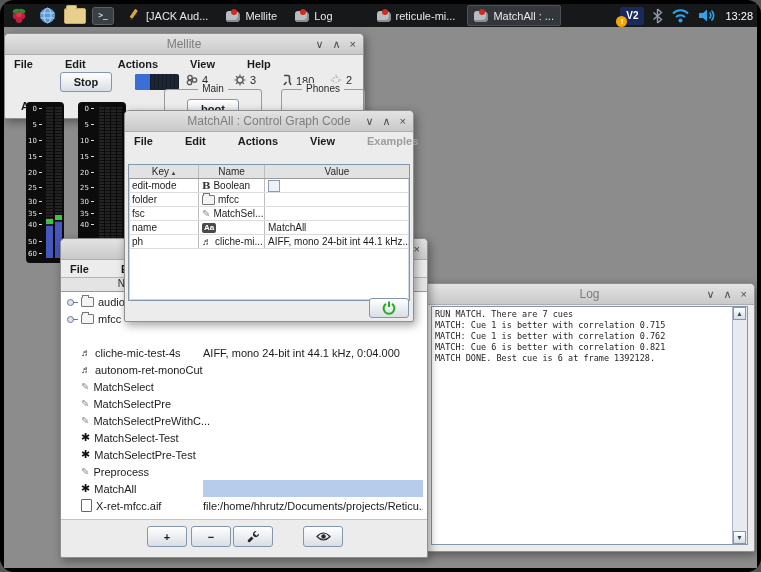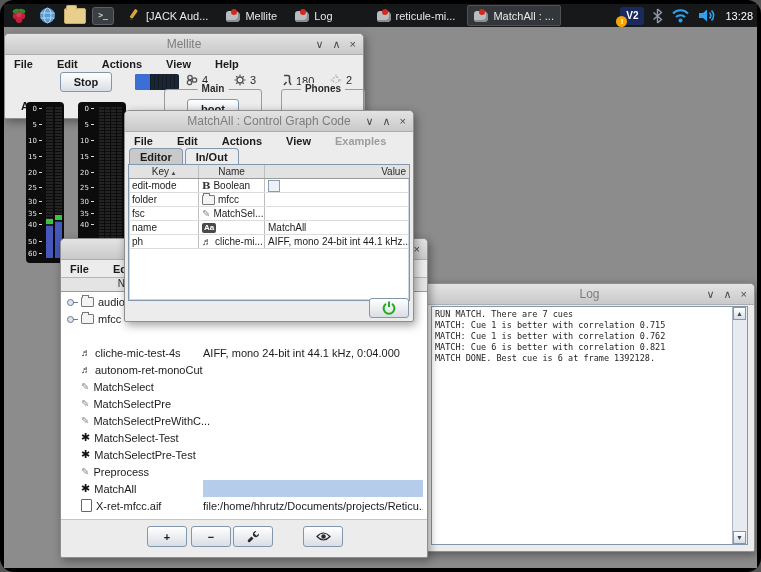--- a/index.html
+++ b/index.html
@@ -21,34 +21,34 @@
   .folder-launch::before{content:"";position:absolute;left:1px;top:-4px;width:9px;height:4px;background:#e8cf8e;border:1px solid #c9ab67;border-bottom:none;border-radius:2px 2px 0 0;}
   .app-ic{width:15px;height:14px;position:relative;flex:0 0 auto;}
   .app-ic .blob{position:absolute;left:0;top:2px;width:14px;height:11px;background:#b9bcc0;border-radius:3px 5px 4px 3px;box-shadow:inset -2px -2px 0 #888c90;}
   .app-ic .dot{position:absolute;left:5px;top:0;width:6px;height:6px;background:#d22a1e;border-radius:50%;}
 
   
   .window{position:absolute;background:#ececec;border:1px solid #8f8f8f;border-radius:5px 5px 2px 2px;box-shadow:2px 3px 10px rgba(0,0,0,.38);box-sizing:border-box;}
   .titlebar{position:relative;height:20px;background:linear-gradient(#e3e3e3,#c9c9c9);border-bottom:1px solid #adadad;border-radius:4px 4px 0 0;text-align:center;color:#7d7d7d;font-size:12px;line-height:20px;}
   .winctl{position:absolute;right:7px;top:0;height:20px;display:flex;gap:9px;align-items:center;color:#4a4a4a;font-size:11px;line-height:20px;}
   .winctl span{cursor:default;}
-  .menubar{display:flex;gap:24px;padding:3px 9px 2px;font-size:11px;font-weight:bold;color:#1b1b1b;align-items:center;}
+  .menubar{display:flex;gap:32px;padding:3px 9px 2px;font-size:11px;font-weight:bold;color:#1b1b1b;align-items:center;}
   .menubar .disabled{color:#9d9d9d;font-weight:bold;}
   .mbtn{background:linear-gradient(#ffffff,#d9dee5);border:1px solid #8296ac;border-radius:3px;font-weight:bold;font-size:11px;color:#1b1b1b;display:flex;align-items:center;justify-content:center;box-sizing:border-box;}
 
   
   #mellite{left:4px;top:33px;width:360px;height:86px;}
   .toolbar{position:relative;height:22px;}
   .audio-lab{position:absolute;left:16px;top:4px;font-size:11px;font-weight:bold;color:#1b1b1b;margin-top:24px;}
   .stop-btn{position:absolute;left:55px;top:0;width:52px;height:20px;}
   .lvlwidget{position:absolute;left:130px;top:2px;width:44px;height:16px;background:repeating-linear-gradient(90deg,#1b2534 0 3px,#141c28 3px 4px);border-radius:2px;overflow:hidden;}
   .lvlwidget .fill{position:absolute;left:0;top:0;bottom:0;width:15px;background:#3c6fd6;}
   .counter{position:absolute;top:2px;display:flex;align-items:center;gap:4px;font-size:11px;color:#2a2a2a;}
   .groupbox{position:absolute;border:1px solid #9b9b9b;border-radius:3px;}
-  .groupbox .glabel{position:absolute;top:-7px;left:50%;transform:translateX(-50%);background:#ececec;padding:0 4px;font-size:10px;font-weight:bold;color:#2a2a2a;white-space:nowrap;}
+  .groupbox .glabel{position:absolute;top:-7px;left:50%;transform:translateX(-50%);background:#ececec;padding:0 4px;font-size:10px;font-weight:normal;color:#2a2a2a;white-space:nowrap;}
   .boot-btn{position:absolute;left:50%;transform:translateX(-50%);top:9px;width:52px;height:19px;}
 
   
   .meter{position:absolute;background:#0c0c0c;border-radius:4px;}
   .tick{position:absolute;left:0;width:16px;text-align:right;color:#e8e8e8;font-size:7px;font-family:"DejaVu Sans",sans-serif;line-height:7px;}
   .tick::after{content:"";display:inline-block;width:3px;height:1px;background:#dcdcdc;margin:0 0 2px 2px;}
   .ledcol{position:absolute;top:5px;bottom:5px;background:repeating-linear-gradient(#232323 0 2px,#0e0e0e 2px 3px);}
   .ledcol .blue{position:absolute;left:0;right:0;background:#4656bd;}
   .ledcol .green{position:absolute;left:0;right:0;background:#3ec43a;}
 
@@ -426,32 +426,28 @@
         <span>×</span>
       </span>
     </div>
     <div class="menubar">
       <span>File</span>
       <span>Edit</span>
       <span>Actions</span>
       <span>View</span>
       <span class="disabled">Examples</span>
     </div>
-    <div class="tabs">
-      <span class="tab">Editor</span>
-      <span class="tab sel">In/Out</span>
-    </div>
     <div class="tpanel">
       <div class="thead">
         <span class="c ck" style="text-align:center;">
           <span>Key</span>
           <span style="font-size:7px;color:#444;">▴</span>
         </span>
         <span class="c cn" style="justify-content:center;">Name</span>
-        <span class="c cv" style="text-align:right;">Value</span>
+        <span class="c cv" style="text-align:center;">Value</span>
       </div>
       <div class="trow">
         <span class="c ck">edit-mode</span>
         <span class="c cn">
             <span class="bool-ic">B</span>
             <span>Boolean</span>
           </span>
         <span class="c cv"><span class="checkbox"></span></span>
       </div>
       <div class="trow">

